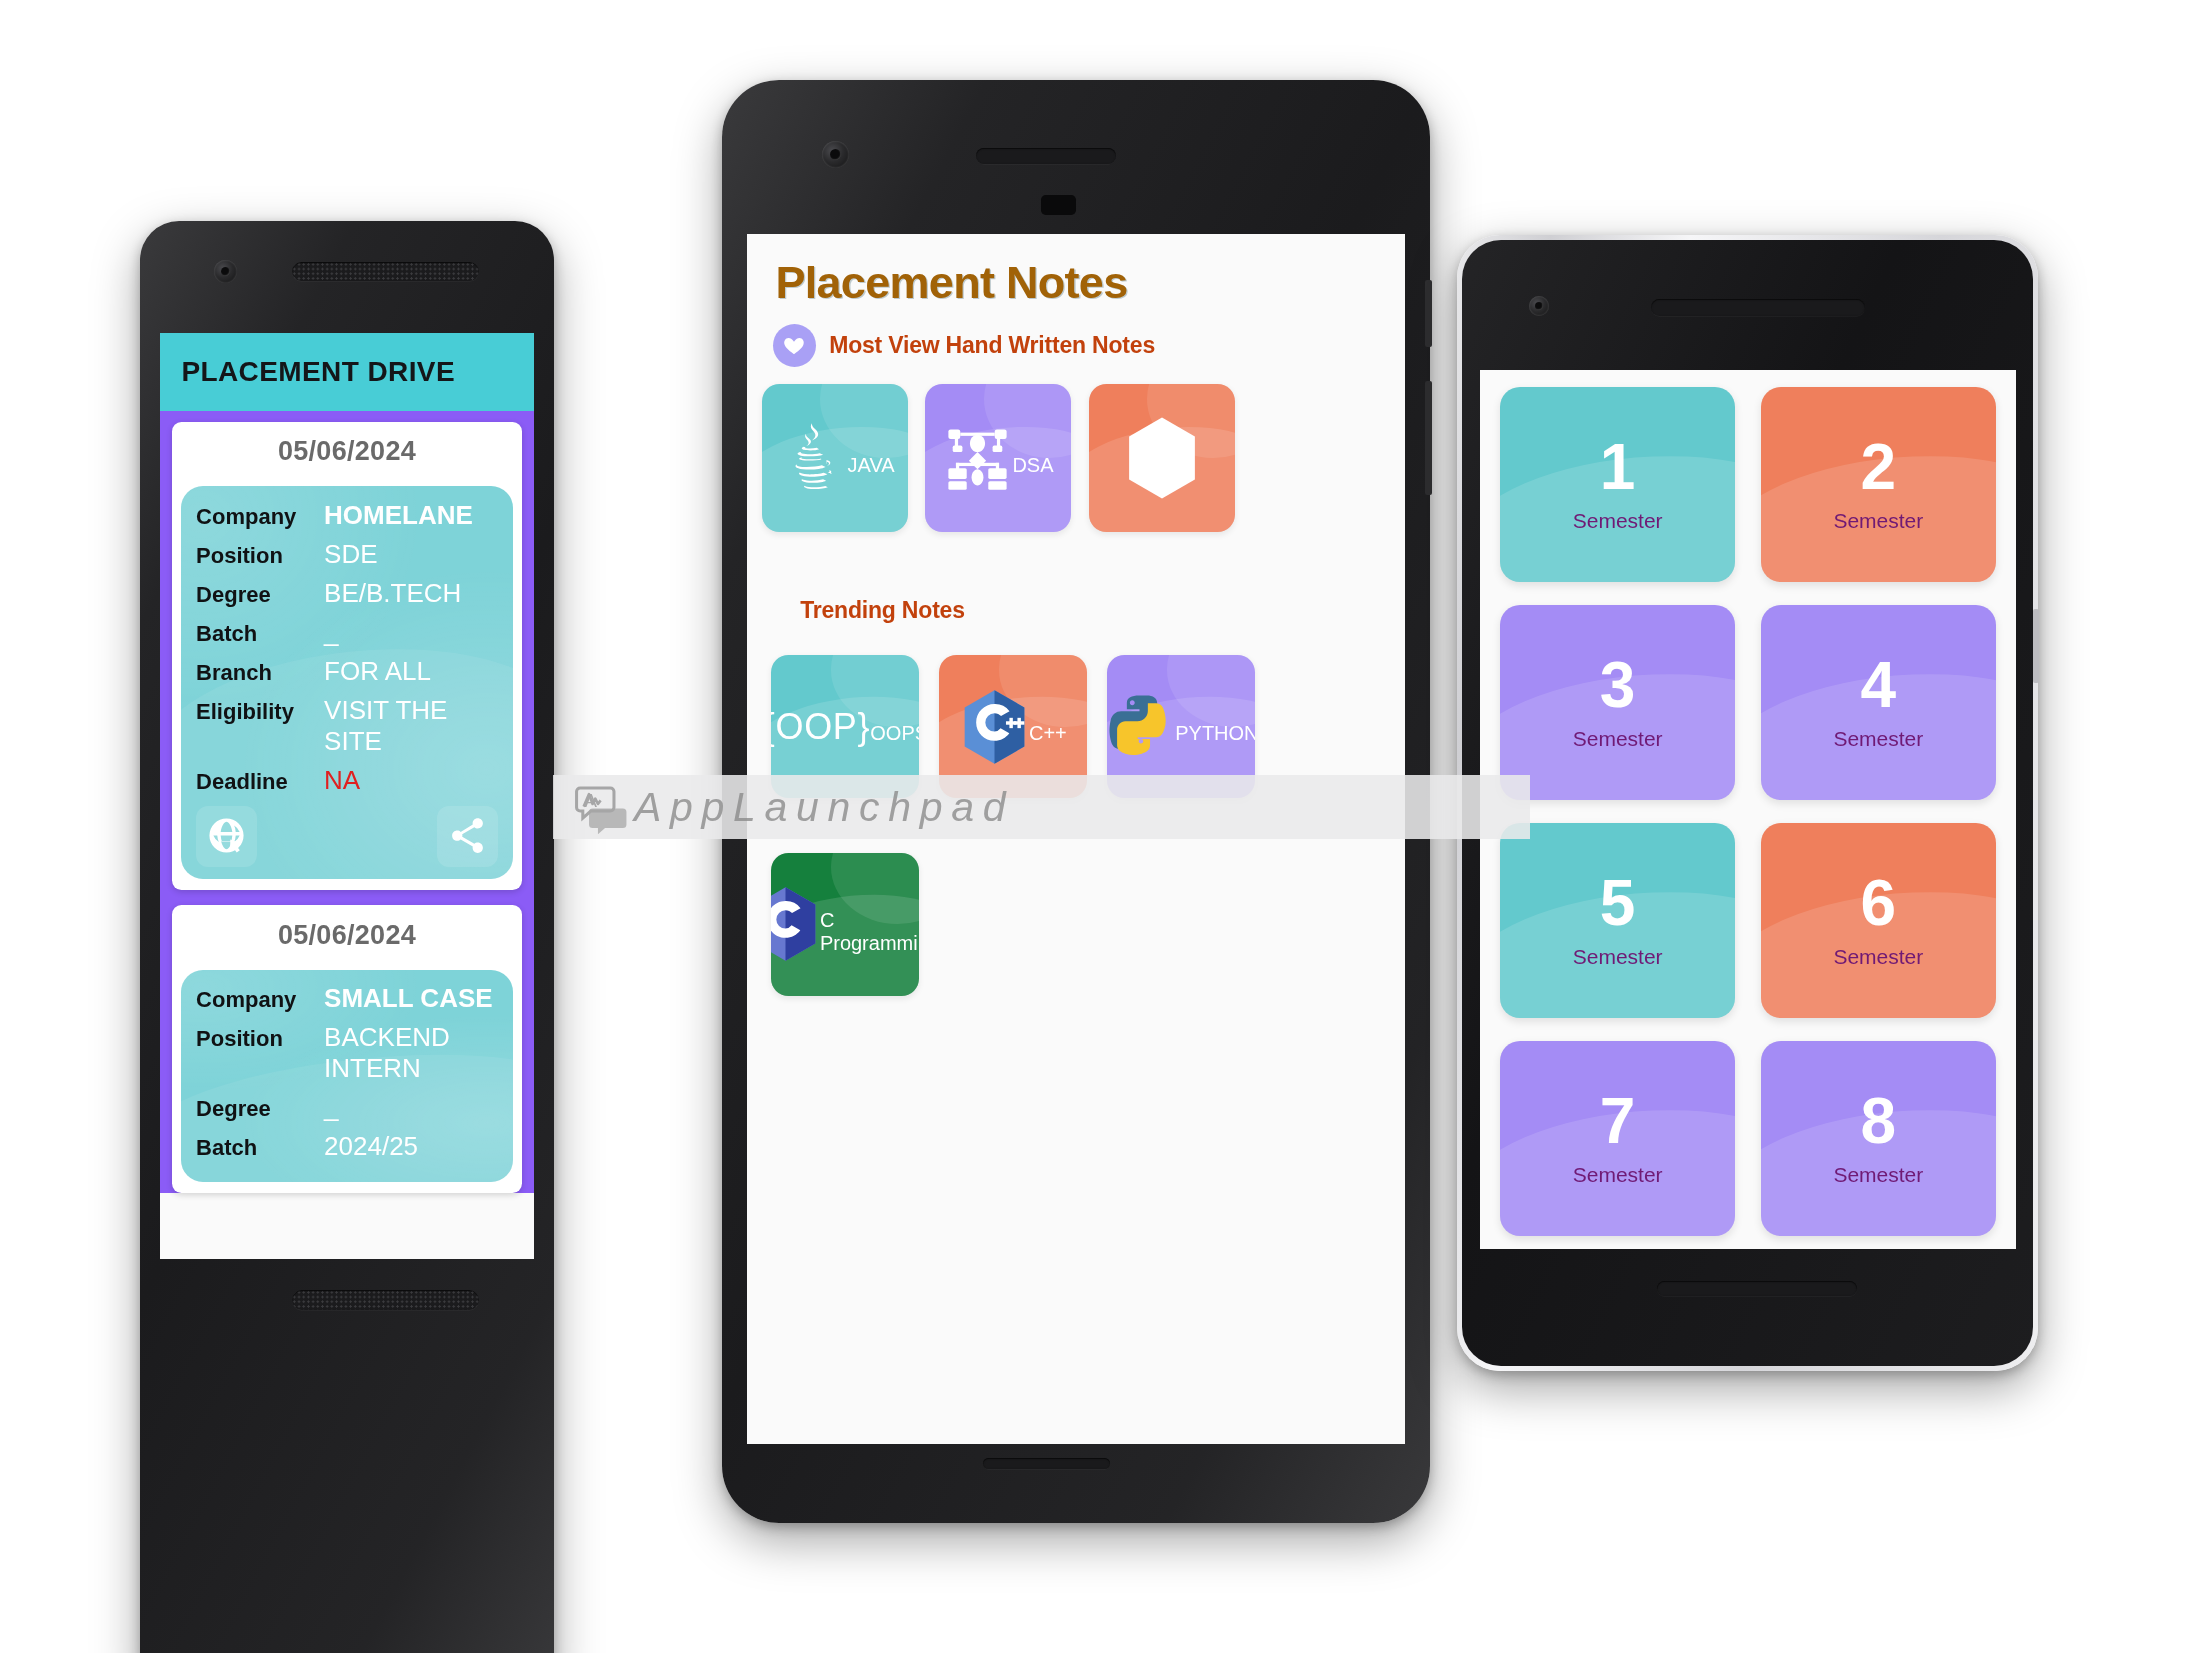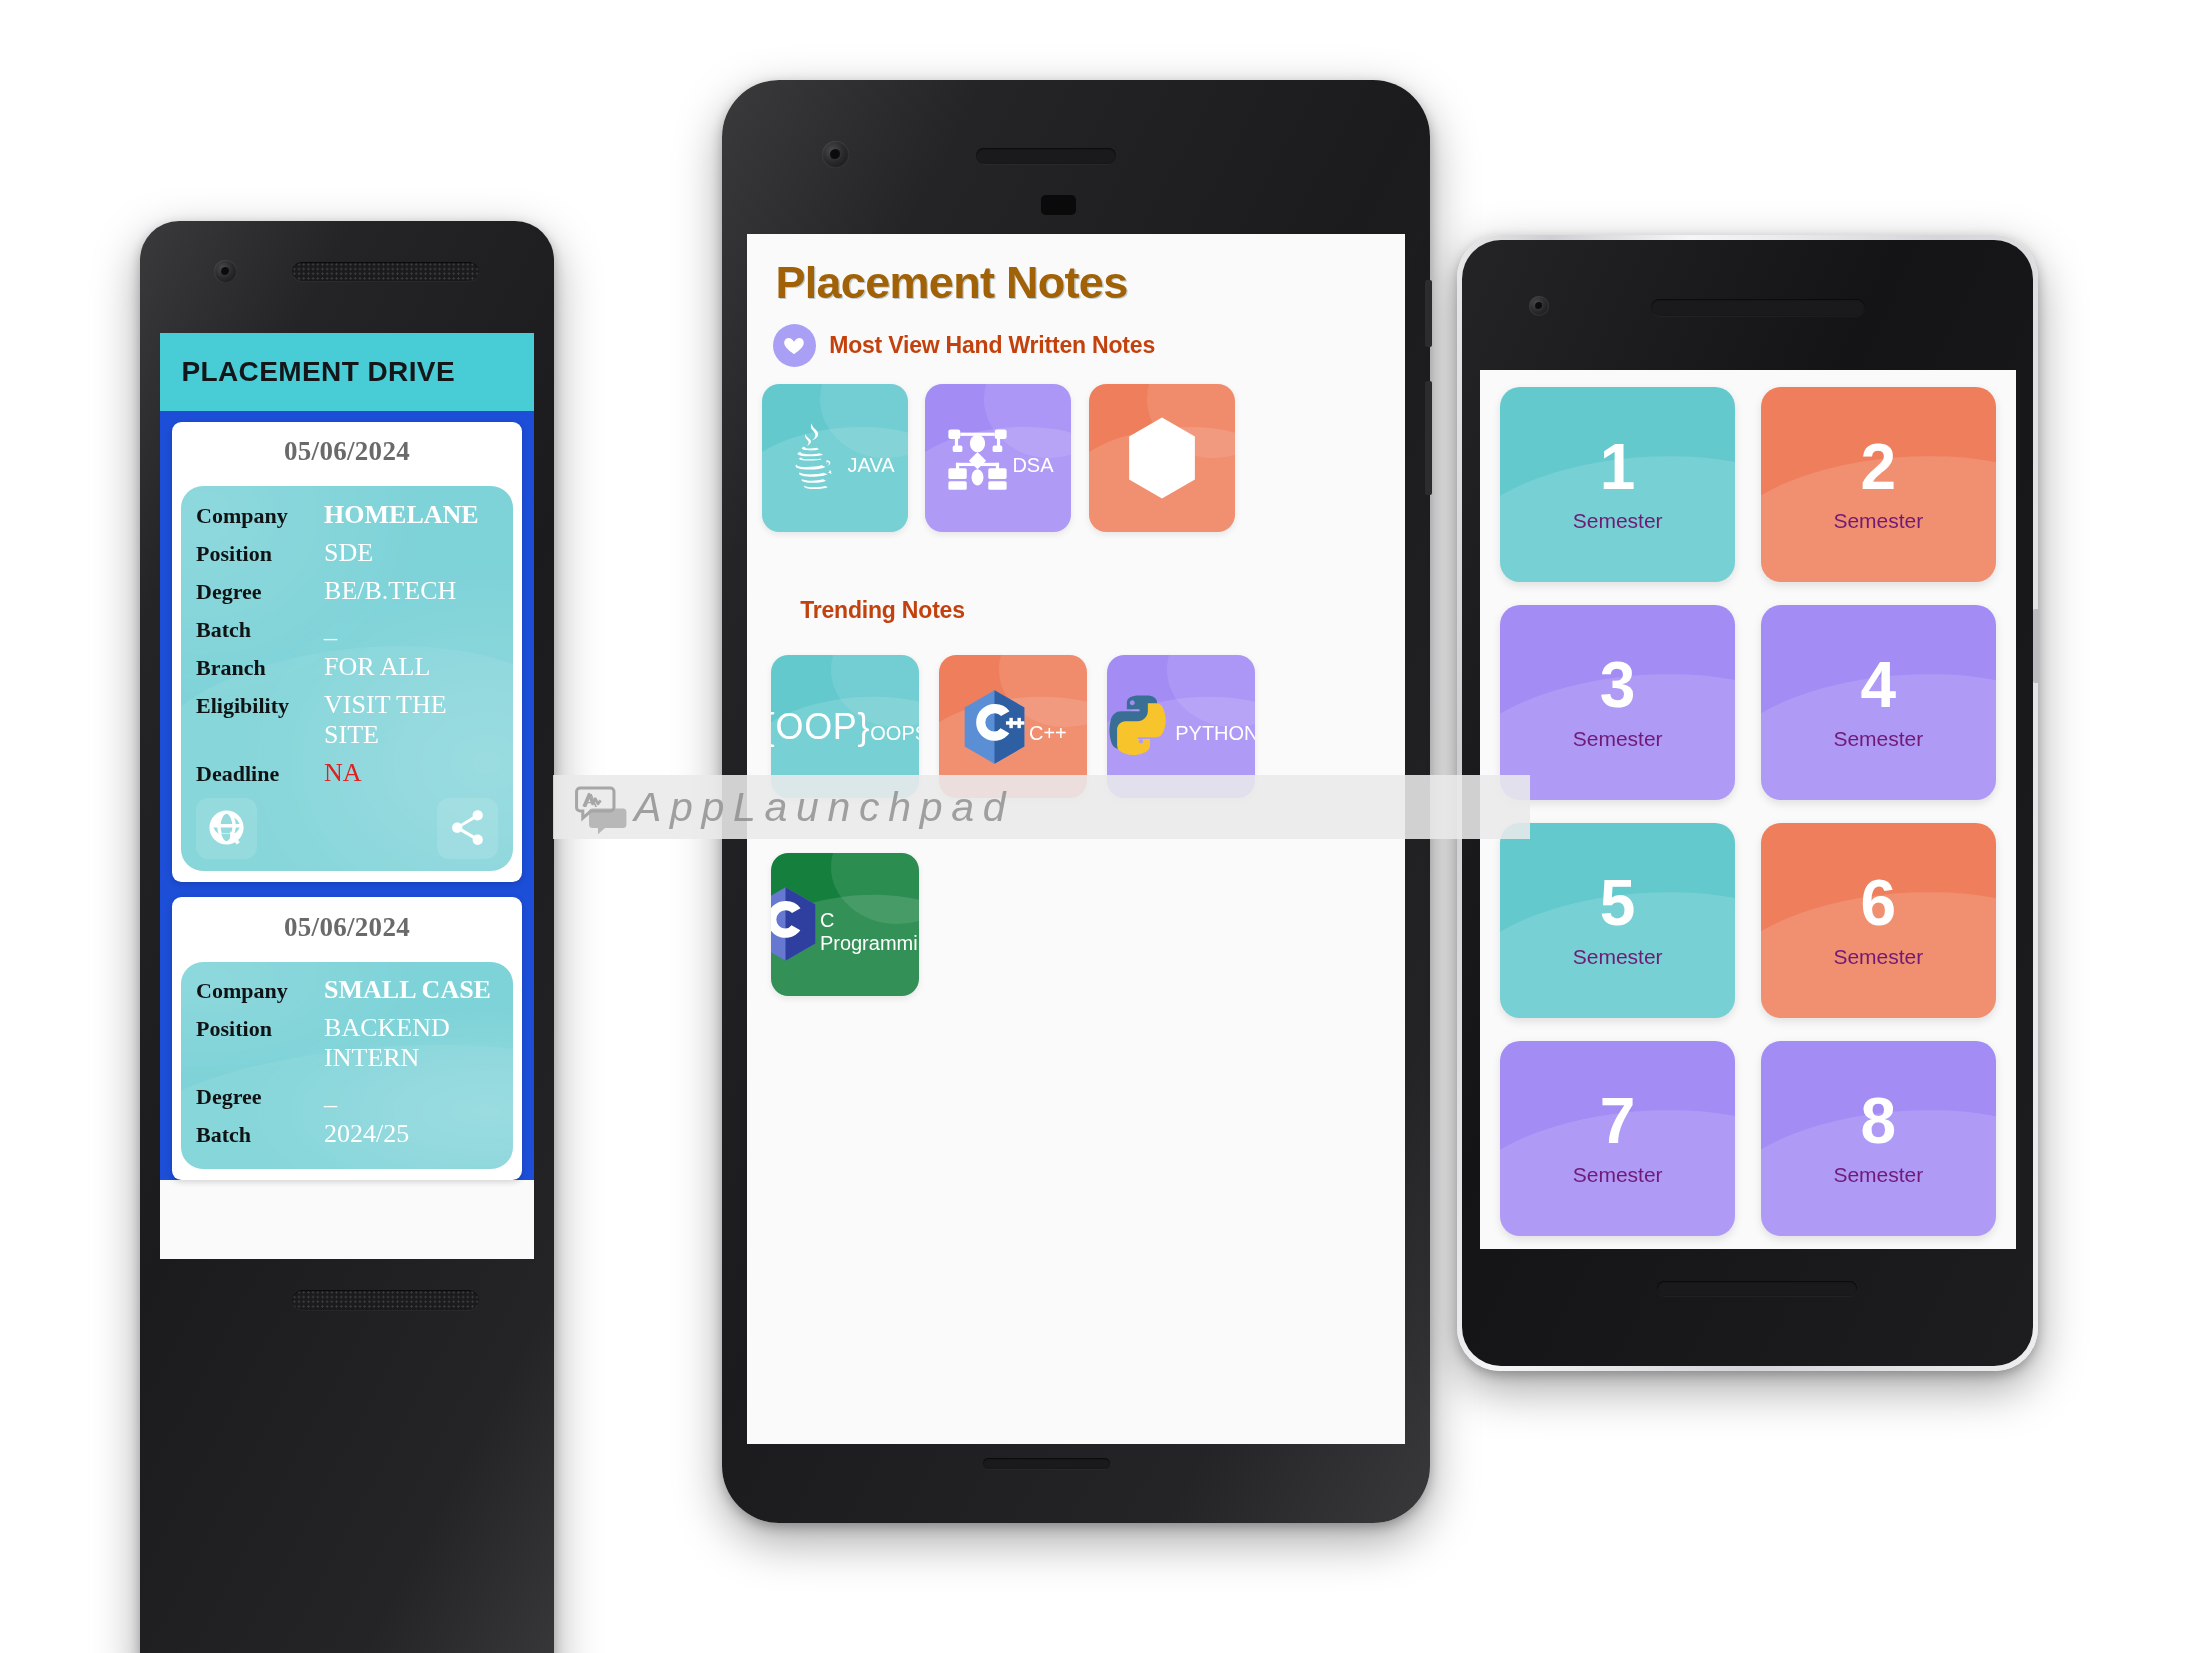--- a/index.html
+++ b/index.html
@@ -46,21 +46,21 @@
   #phone-left .body { border-radius: 39px; }
   #phone-left .screen { left: 20px; top: 112px; width: 374px; height: 926px; }
 
   .appbar {
     height: 78px; background: #48cdd6;
     display: flex; align-items: center; padding-left: 21.4px;
   }
   .appbar-title {
     font-size: 28px; font-weight: 700; color:#141619; letter-spacing: 0.4px;
   }
-  .list-wrap { padding: 10.7px 12px 0 12px; background:#1d4ed8;font-family:Liberation Serif, serif; }
+  .list-wrap { padding: 10.7px 12px 0 12px; background:#8b5cf6; }
   .drive-card {
     background: #ffffff; border-radius: 9.4px; padding: 10.7px 9.4px 10.7px 9.4px;
     box-shadow: 0 2px 6.7px rgba(0,0,0,.16); margin-bottom: 14.7px;
   }
   .drive-date {
     text-align:center; font-size: 27px; font-weight: 700; color:#6a6a6a;
     padding: 4px 0 12px 0; letter-spacing:0.3px;
   }
   .drive-inner {
     border-radius: 22px; padding: 13.4px 14.7px 12px 14.7px;

